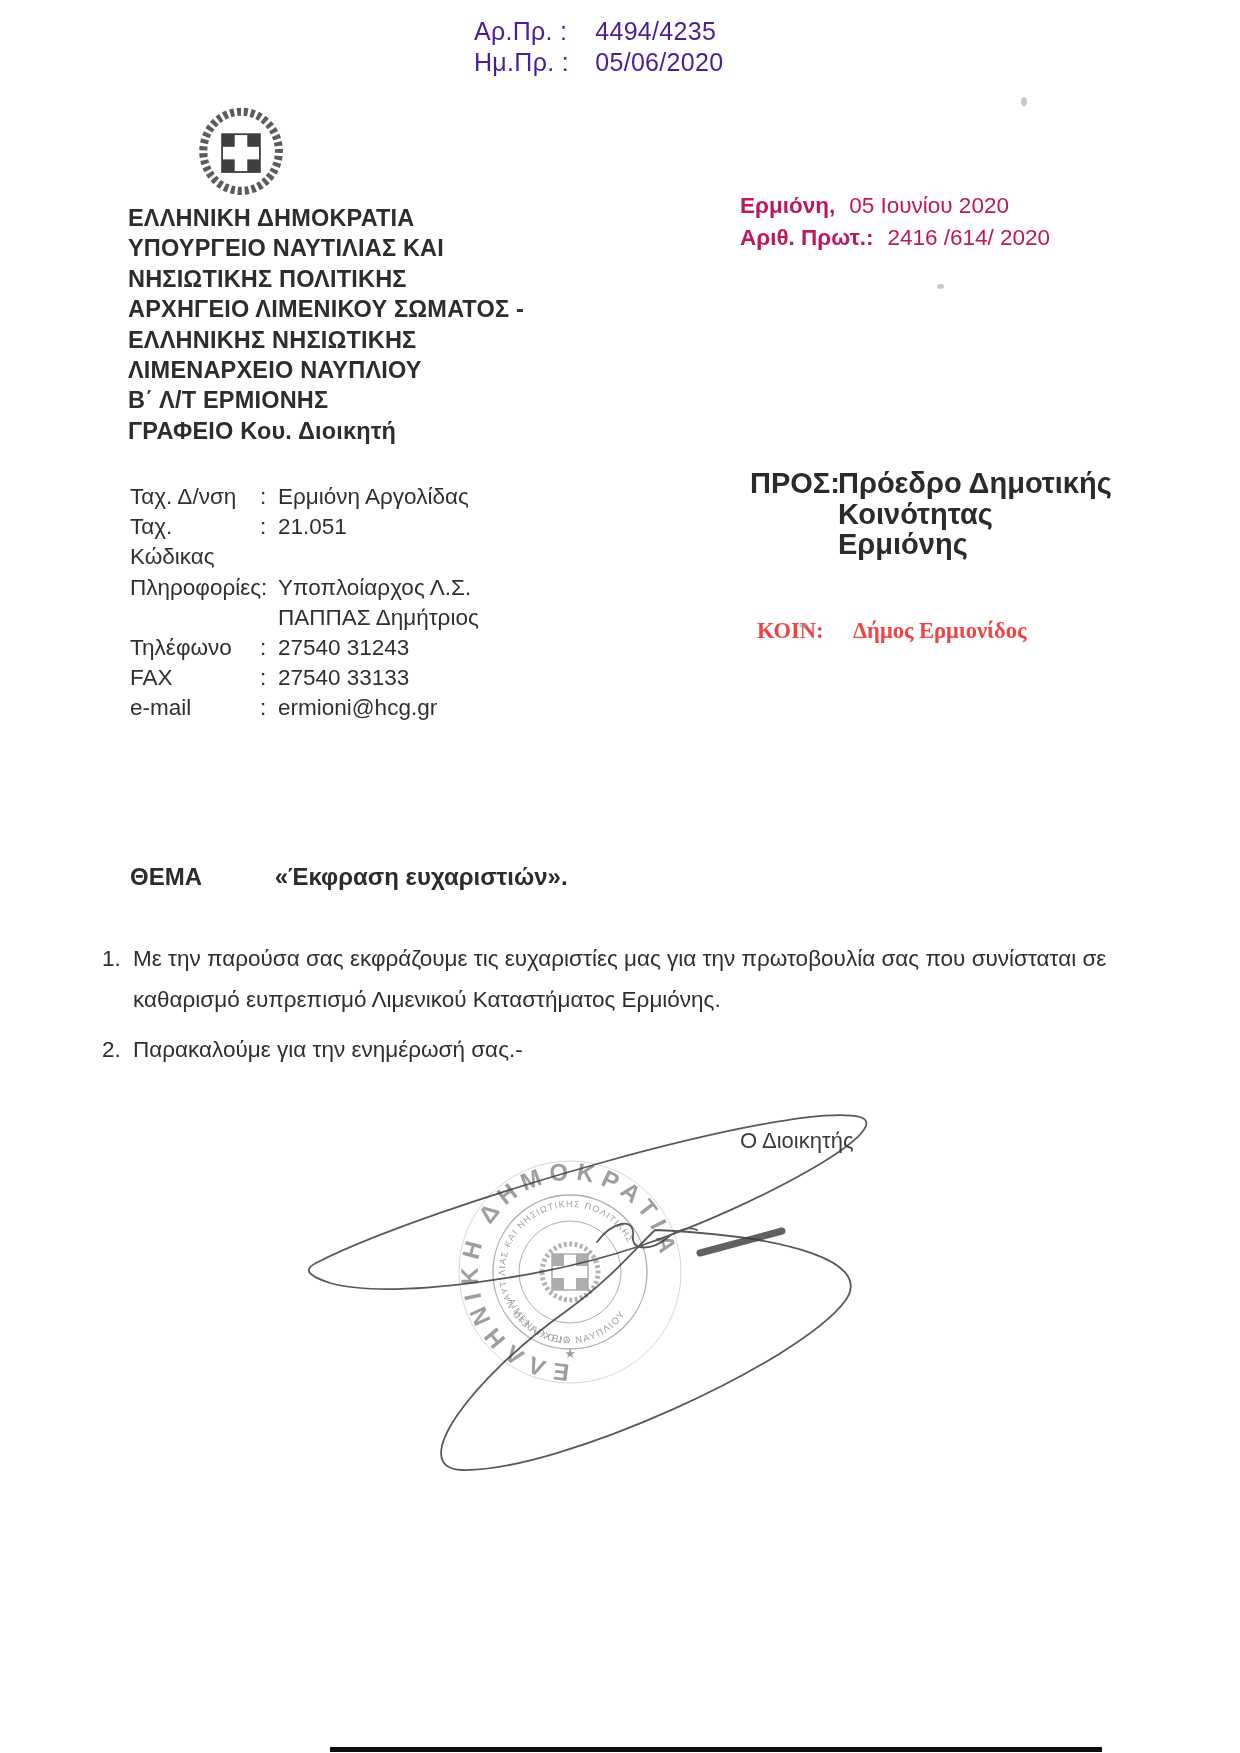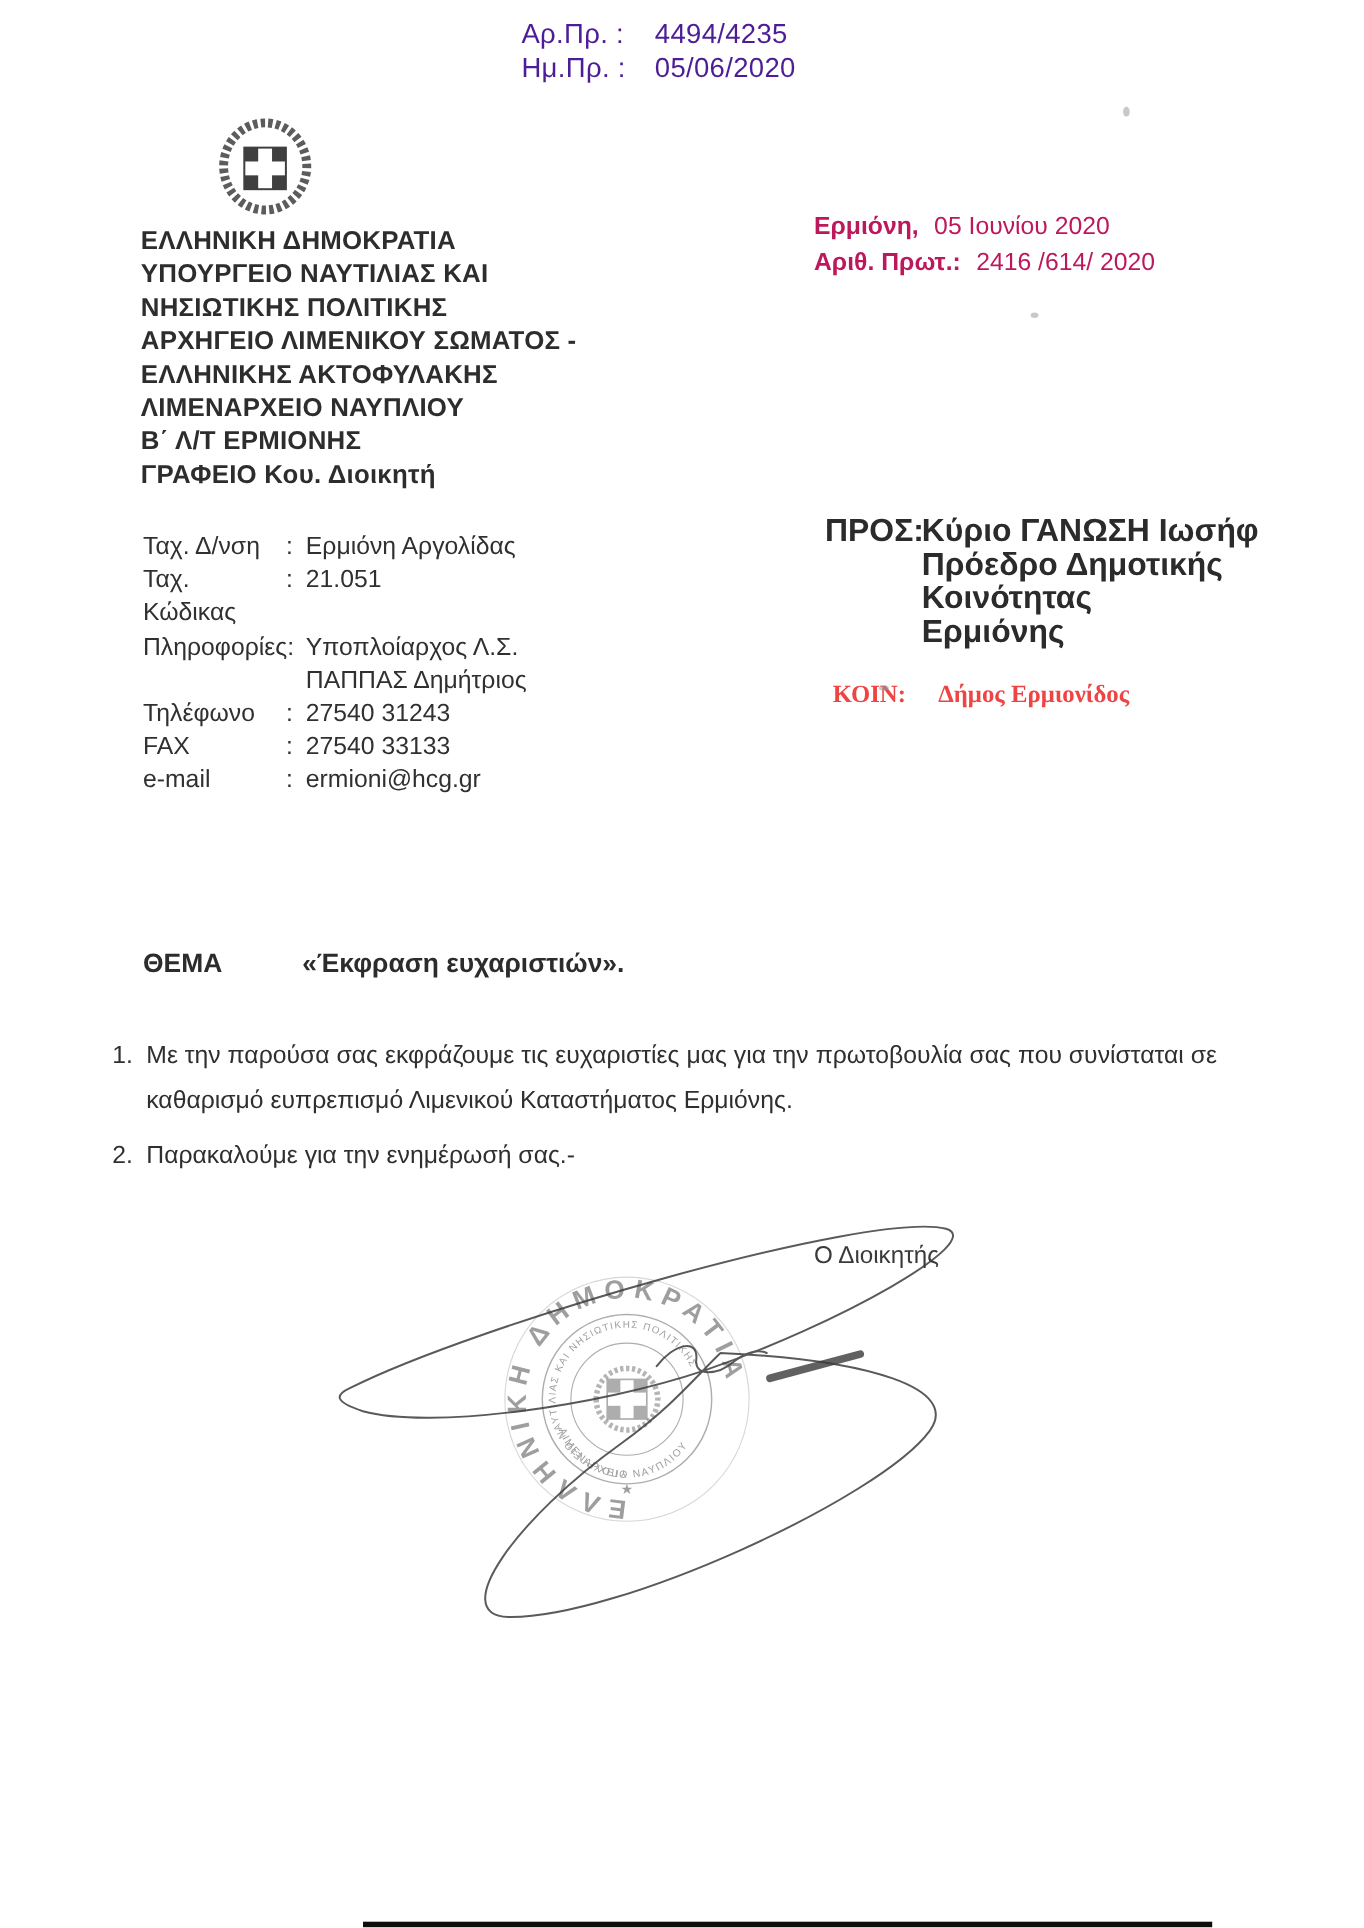--- a/index.html
+++ b/index.html
@@ -88,21 +88,21 @@
       <rect x="23" y="45" width="54" height="14" fill="#ffffff"></rect>
       <rect x="29" y="31" width="42" height="42" fill="none" stroke="#3f3f3f" stroke-width="2"></rect>
     </svg>
   </div>
 
   <div class="abs org">
     <div>ΕΛΛΗΝΙΚΗ ΔΗΜΟΚΡΑΤΙΑ</div>
     <div>ΥΠΟΥΡΓΕΙΟ ΝΑΥΤΙΛΙΑΣ ΚΑΙ</div>
     <div>ΝΗΣΙΩΤΙΚΗΣ ΠΟΛΙΤΙΚΗΣ</div>
     <div>ΑΡΧΗΓΕΙΟ ΛΙΜΕΝΙΚΟΥ ΣΩΜΑΤΟΣ -</div>
-    <div>ΕΛΛΗΝΙΚΗΣ ΑΚΤΟΦΥΛΑΚΗΣ</div>
+    <div>ΕΛΛΗΝΙΚΗΣ ΝΗΣΙΩΤΙΚΗΣ</div>
     <div>ΛΙΜΕΝΑΡΧΕΙΟ ΝΑΥΠΛΙΟΥ</div>
     <div>Β΄ Λ/Τ ΕΡΜΙΟΝΗΣ</div>
     <div>ΓΡΑΦΕΙΟ Κου. Διοικητή</div>
   </div>
 
   <div class="abs contact">
     <div class="row">
       <span>Ταχ. Δ/νση</span>
       <span>:</span>
       <span>Ερμιόνη Αργολίδας</span>
@@ -144,21 +144,20 @@
       <b>Ερμιόνη,</b><span class="ref-val">05 Ιουνίου 2020</span>
     </div>
     <div>
       <b>Αριθ. Πρωτ.:</b><span class="ref-val">2416 /614/ 2020</span>
     </div>
   </div>
 
   <div class="abs pros">
     <span>ΠΡΟΣ:</span>
     <span>
-      <div>Κύριο ΓΑΝΩΣΗ Ιωσήφ</div>
       <div>Πρόεδρο Δημοτικής Κοινότητας</div>
       <div>Ερμιόνης</div>
     </span>
   </div>
 
   <div class="abs koin">
     <span>ΚΟΙΝ:</span>
     <span>Δήμος Ερμιονίδος</span>
   </div>
 

